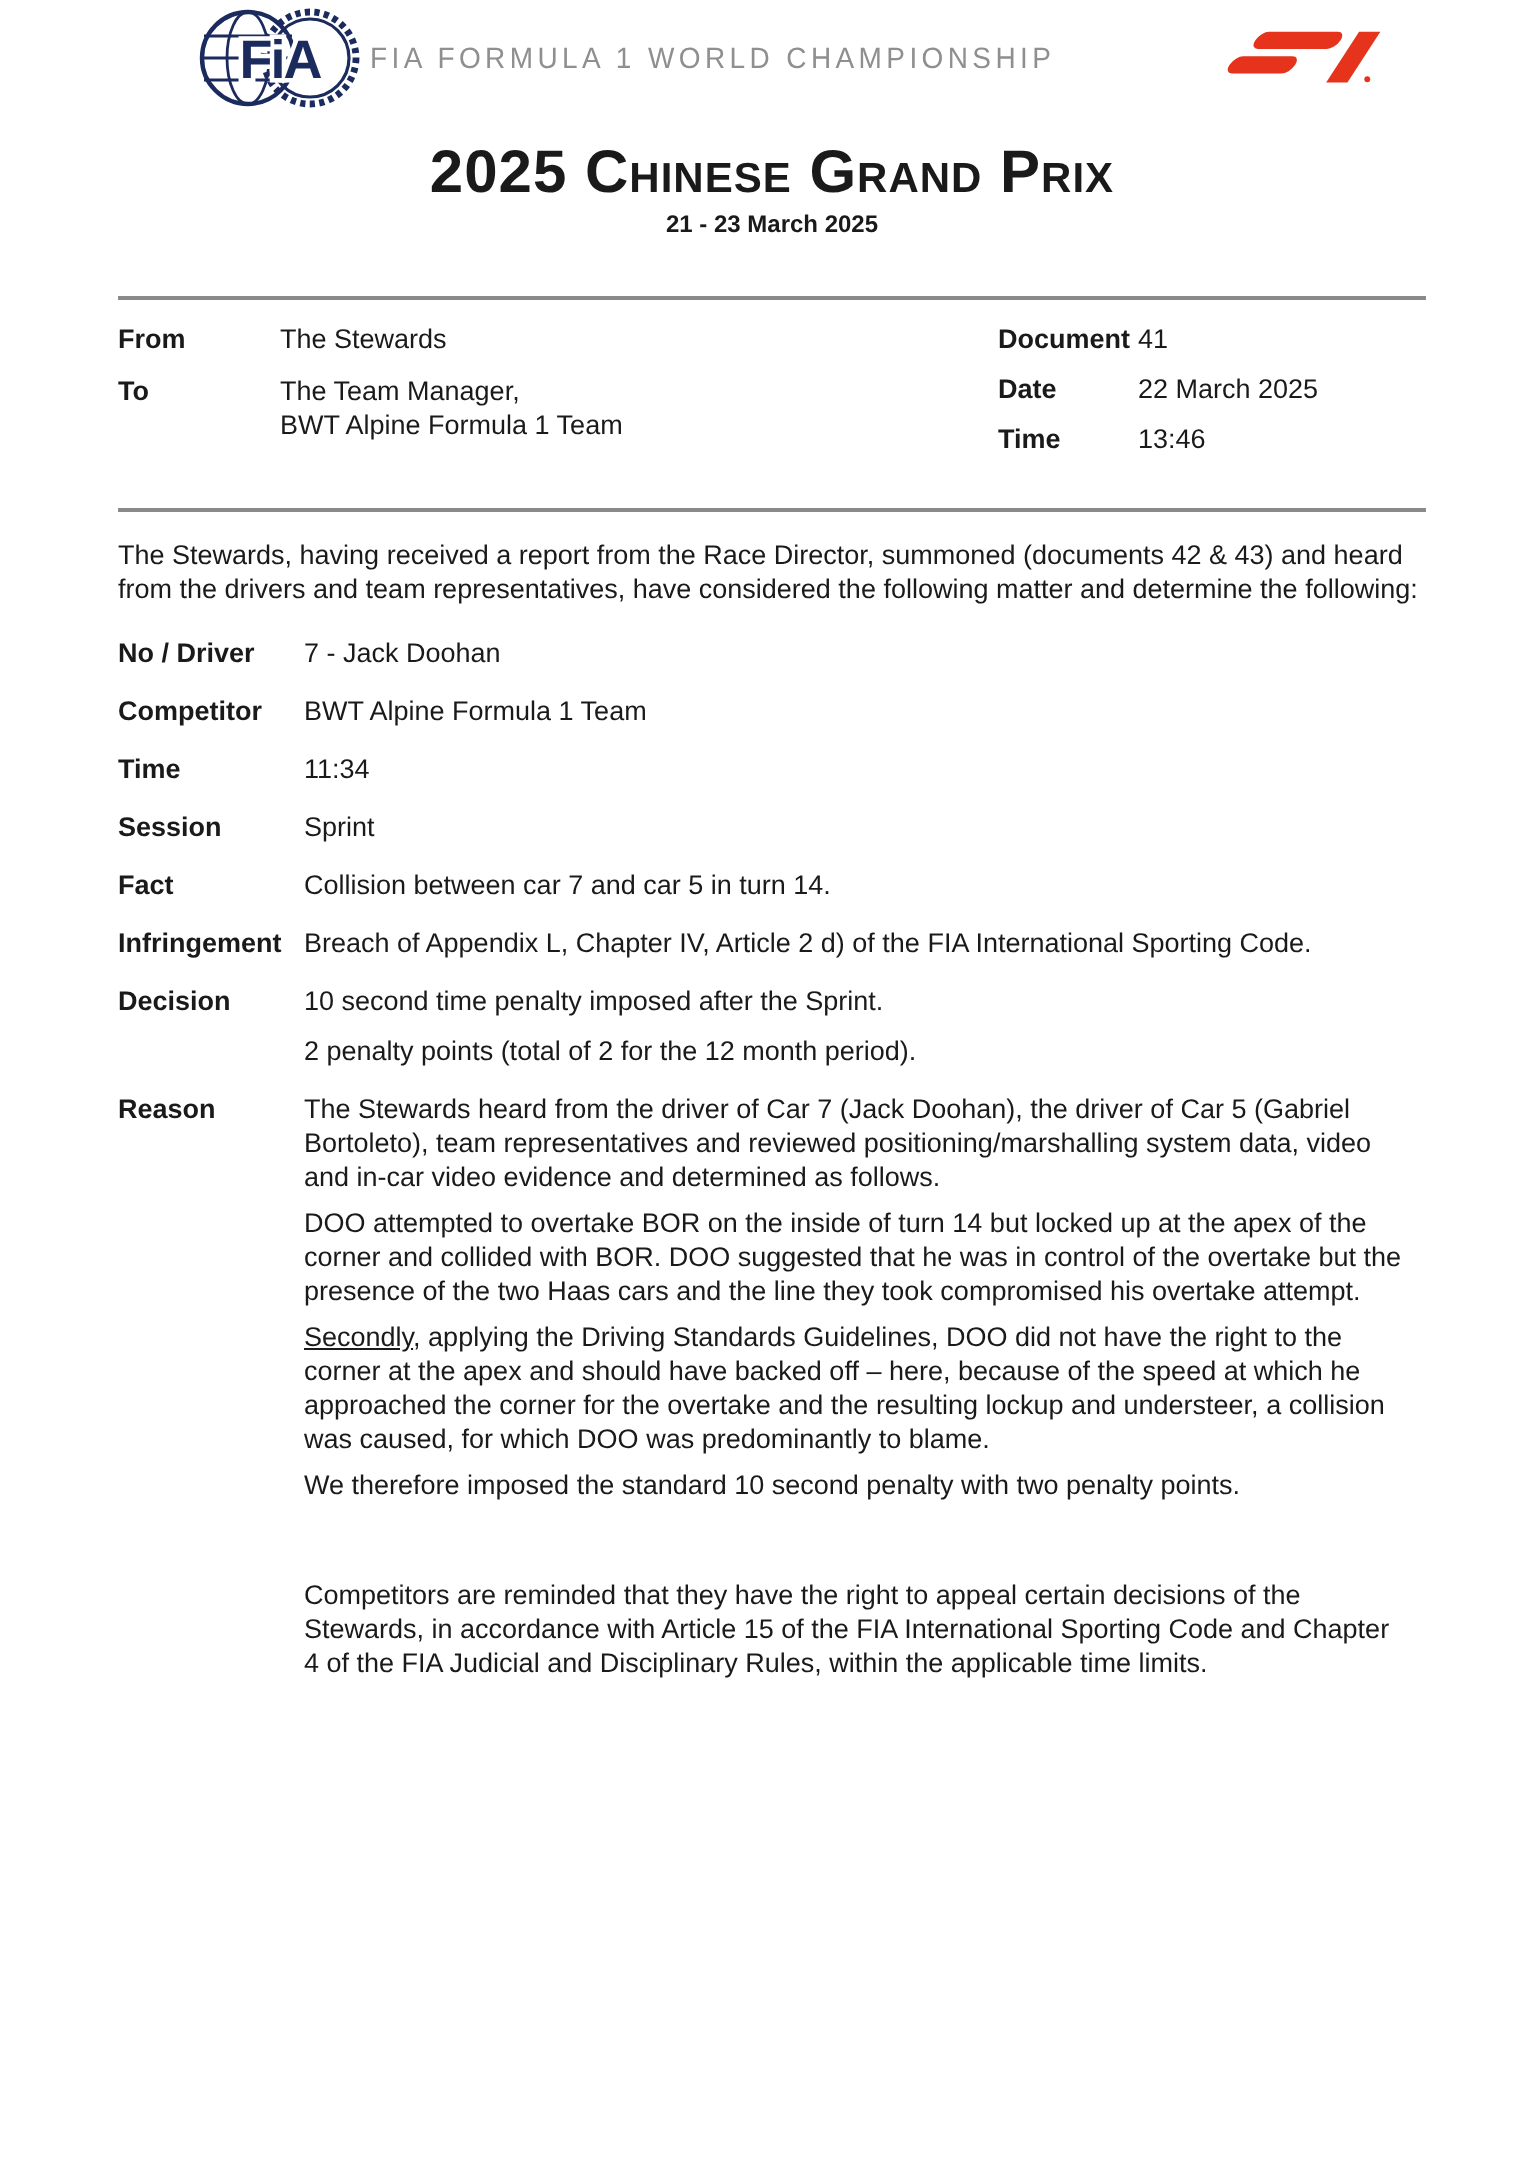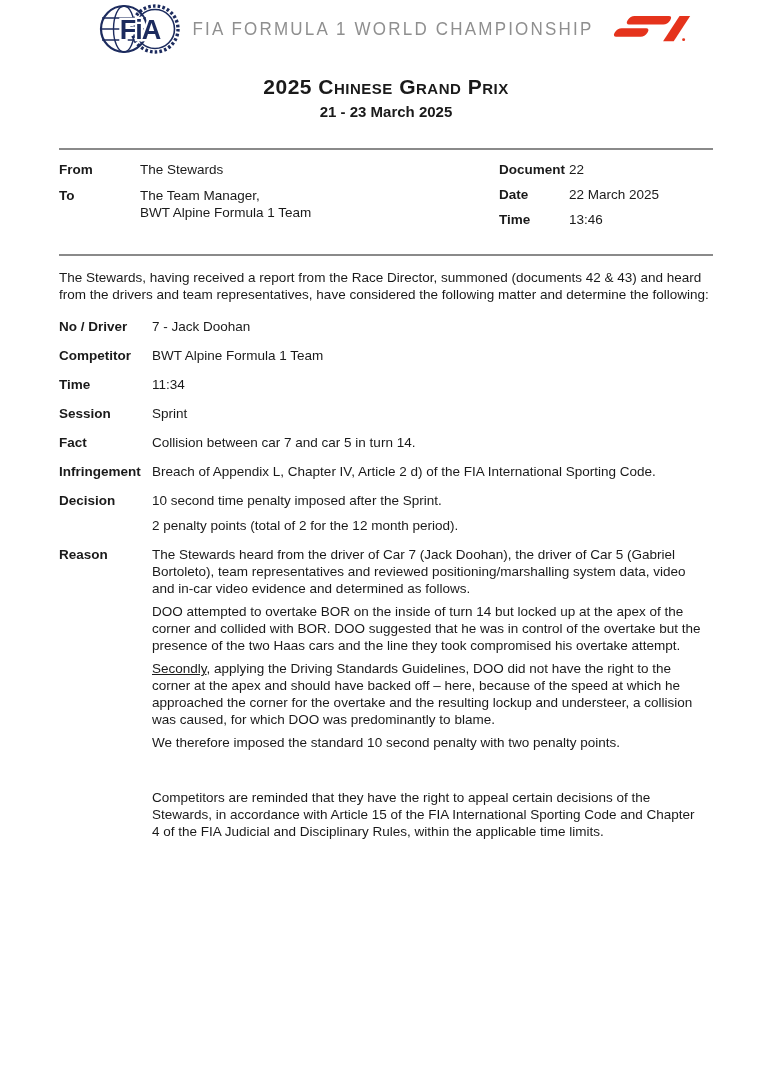--- a/index.html
+++ b/index.html
@@ -7,30 +7,30 @@
   .page {
     width:768px; height:1086px; margin:0 auto; background:#ffffff;
     color:#1a1a1a; font-family:"Liberation Sans", sans-serif;
     font-size:13.5px; line-height:17px; overflow:hidden;
     padding:0 55px 0 59px; position:relative;
   }
   
   .hdr { display:flex; align-items:center; }
   .fia-logo { width:88px; height:58px; margin-left:38px; flex:0 0 auto; }
   .champ {
-    flex:1 1 auto; text-align:center; color:#8f8f8f;
-    font-size:17px; letter-spacing:2.2px; font-weight:400;
+    flex:1 1 auto; color:#8f8f8f;
+    font-size:14px; letter-spacing:2.2px; font-weight:400;
     transform:scaleY(1.05); white-space:nowrap;
   }
   .f1-logo { width:90px; height:32px; margin-right:22px; flex:0 0 auto; }
   
   .title-block { text-align:center; margin-top:15px; }
-  .title { font-size:21px; line-height:28px; font-weight:bold; letter-spacing:0.5px; }
+  .title { font-size:30px; line-height:28px; font-weight:bold; letter-spacing:0.5px; }
   .title .sc { font-variant:small-caps; }
-  .subtitle { font-size:15px; line-height:20px; font-weight:bold; margin-top:1px; }
+  .subtitle { font-size:12px; line-height:20px; font-weight:bold; margin-top:1px; }
   
   .meta {
     margin-top:26px; border-top:2px solid #8a8a8a; border-bottom:2px solid #8a8a8a;
     padding:11px 0 18px 0; display:flex; justify-content:space-between;
   }
   .meta-row { display:grid; grid-template-columns:81px 1fr; margin-bottom:9px; }
   .meta-right .meta-row { grid-template-columns:70px 1fr; margin-bottom:8px; }
   .meta-left { flex:1 1 auto; }
   .meta-right { width:214px; flex:0 0 auto; }
   .meta-label { font-weight:bold; }
@@ -94,21 +94,21 @@
         <div class="meta-label">To</div>
         <div class="meta-value">
           <div>The Team Manager,</div>
           <div>BWT Alpine Formula 1 Team</div>
         </div>
       </div>
     </div>
     <div class="meta-right">
       <div class="meta-row">
         <div class="meta-label">Document</div>
-        <div class="meta-value">22</div>
+        <div class="meta-value">41</div>
       </div>
       <div class="meta-row">
         <div class="meta-label">Date</div>
         <div class="meta-value">22 March 2025</div>
       </div>
       <div class="meta-row">
         <div class="meta-label">Time</div>
         <div class="meta-value">13:46</div>
       </div>
     </div>

